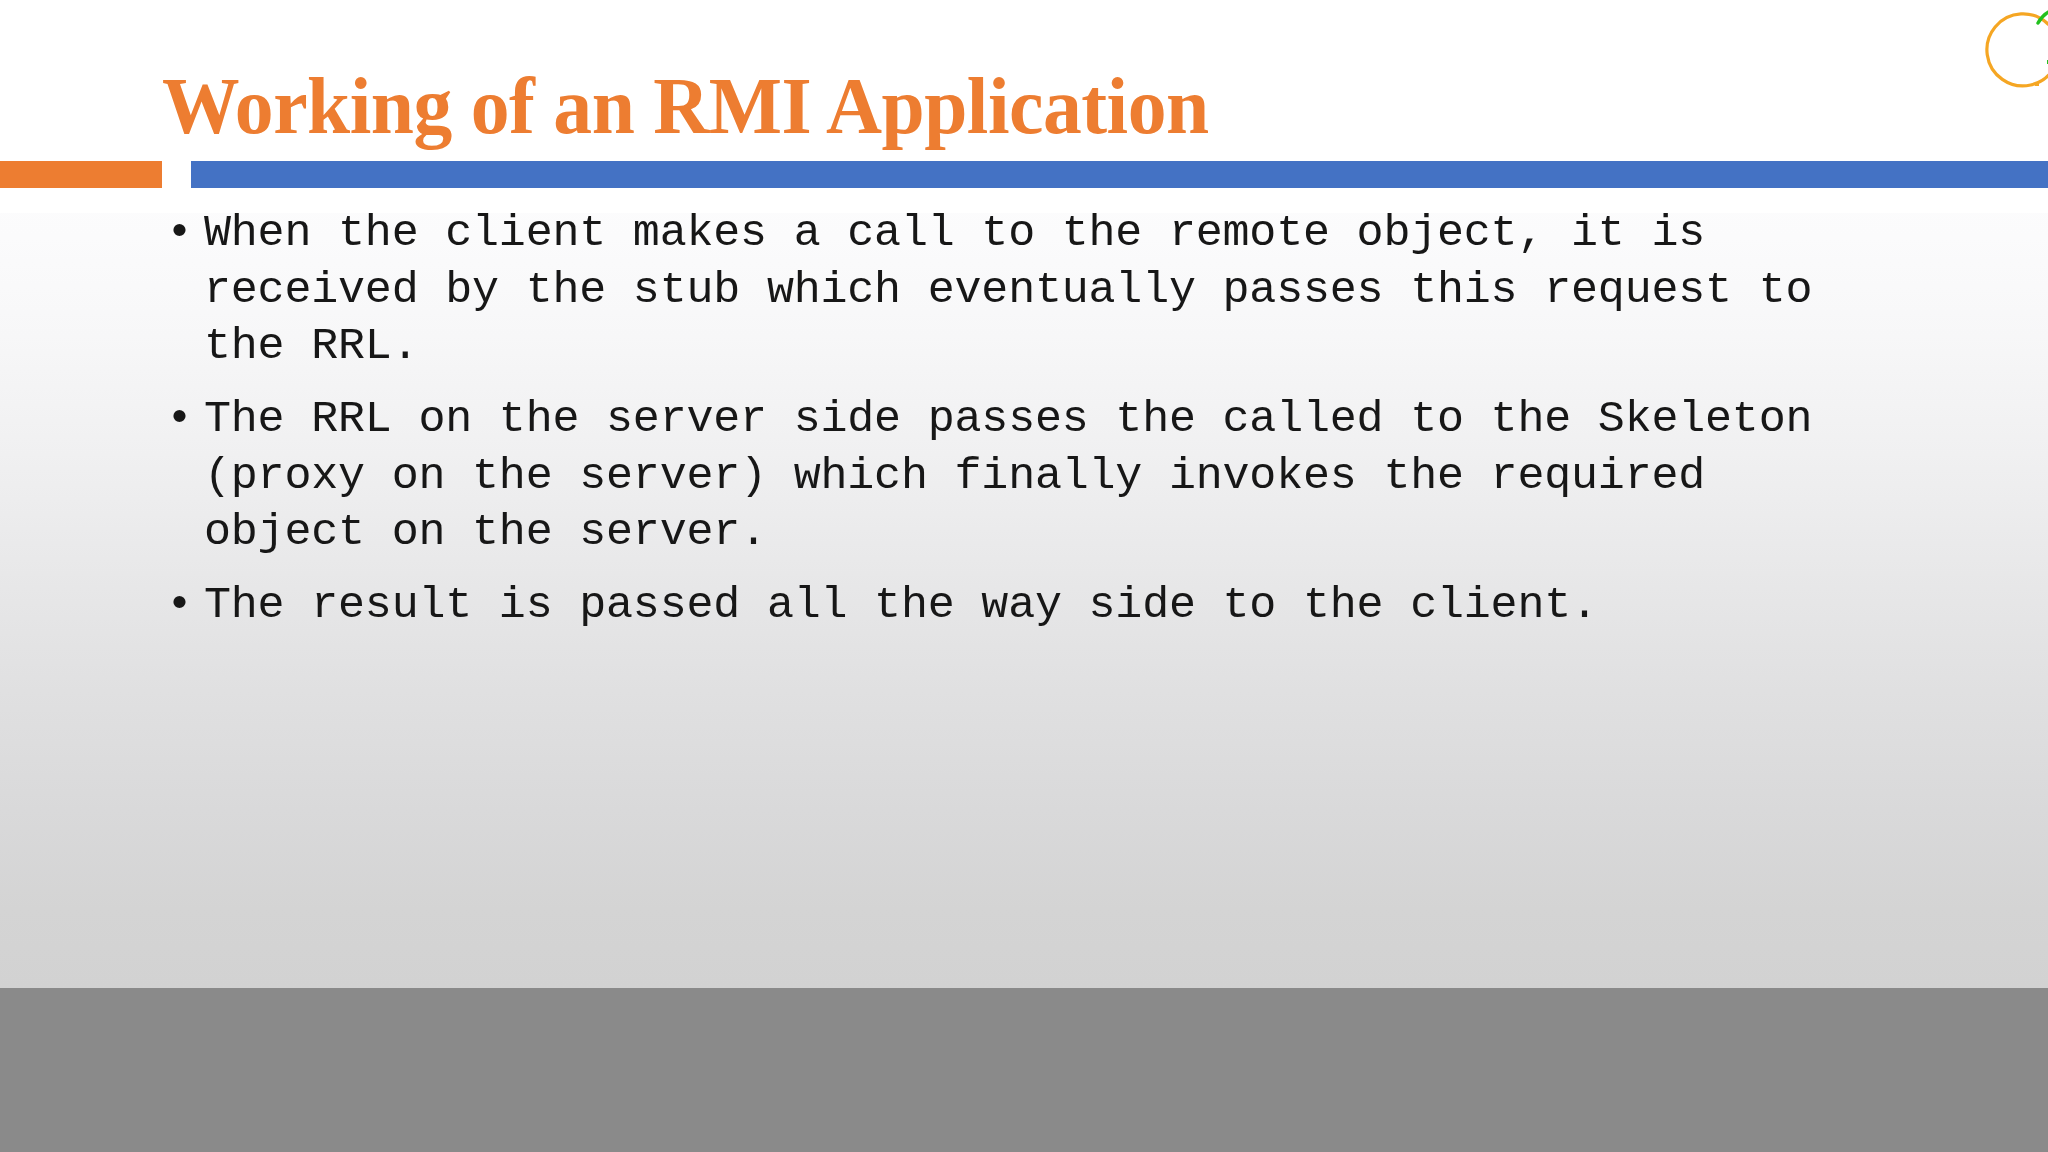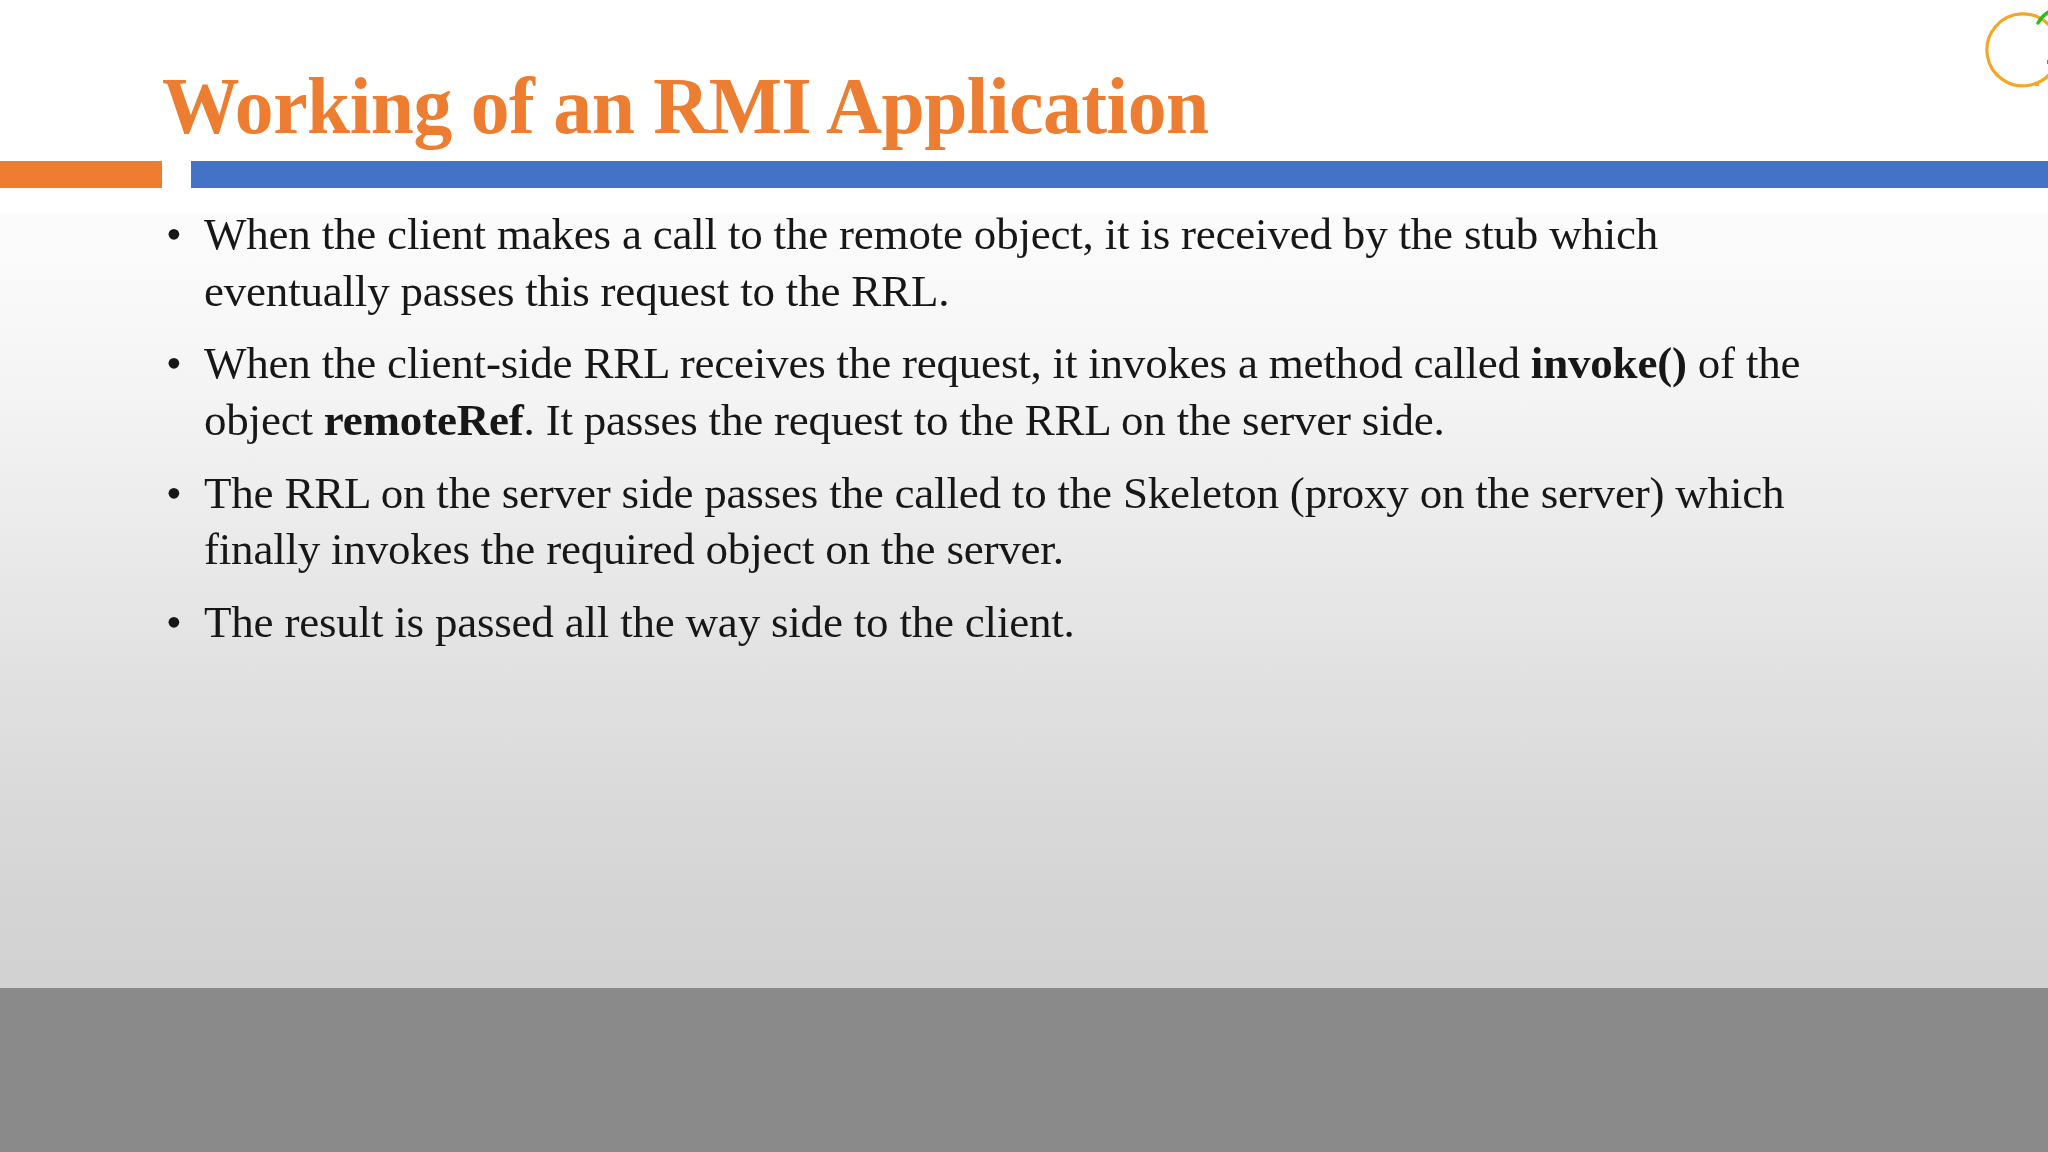--- a/index.html
+++ b/index.html
@@ -100,21 +100,21 @@
     list-style: none;
     margin: 0;
     padding: 0;
   }
 
   .bullet {
     position: relative;
     padding-left: 54px;
     margin: 0 0 16px 0;
     color: #171717;
-    font-family: Liberation Serif, serif;
+    font-family: Liberation Mono, monospace;
     font-size: 45px;
     line-height: 1.26;
     letter-spacing: -0.2px;
     font-weight: 400;
   }
 
   .bullet::before {
     content: "\2022";
     position: absolute;
     left: 16px;
@@ -162,21 +162,20 @@
   </div>
 
   <div class="title">Working of an RMI Application</div>
 
   <div class="bar-orange"></div>
   <div class="bar-blue"></div>
 
   <div class="body-area">
     <ul class="bullet-list" id="bullet-list">
         <li class="bullet"><span>When the client makes a call to the remote object, it is received by the stub which eventually passes this request to the RRL.</span></li>
-        <li class="bullet"><span>When the client-side RRL receives the request, it invokes a method called </span><strong>invoke()</strong><span> of the object </span><strong>remoteRef</strong><span>. It passes the request to the RRL on the server side.</span></li>
         <li class="bullet"><span>The RRL on the server side passes the called to the Skeleton (proxy on the server) which finally invokes the required object on the server.</span></li>
         <li class="bullet"><span>The result is passed all the way side to the client.</span></li>
       </ul>
   </div>
 
   <div class="page-number">6</div>
 
 </div>
 
 </body></html>

